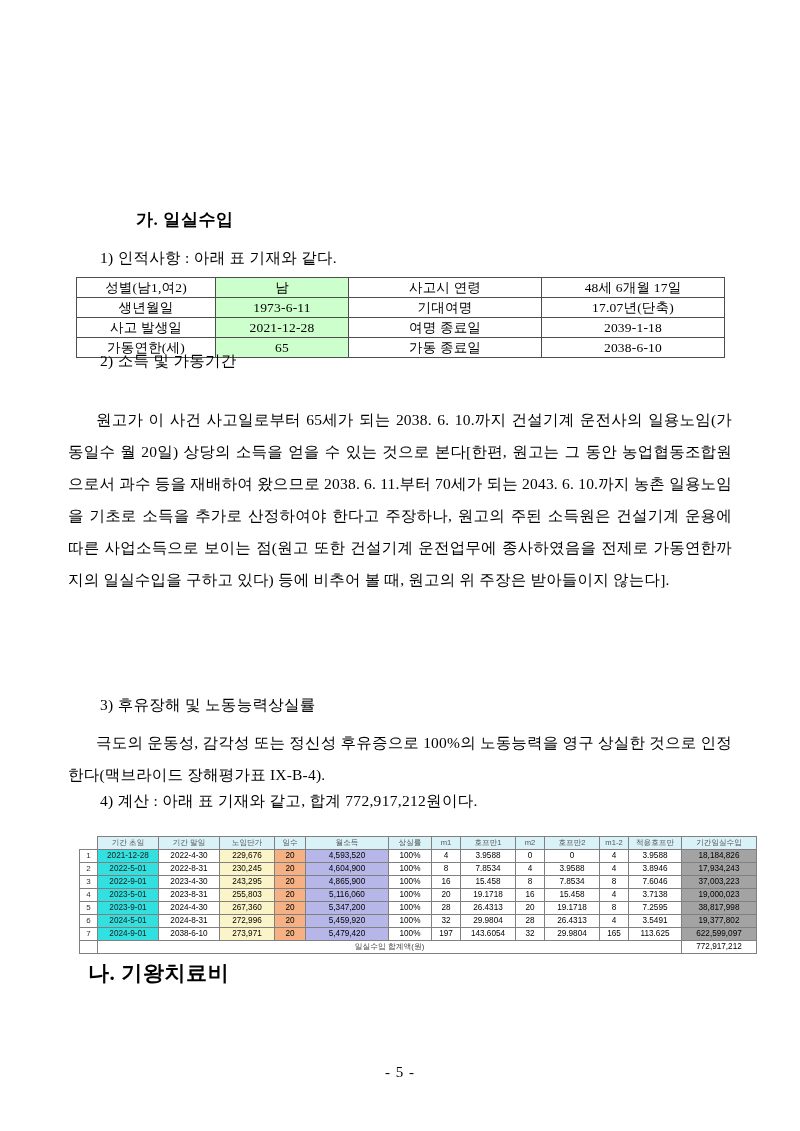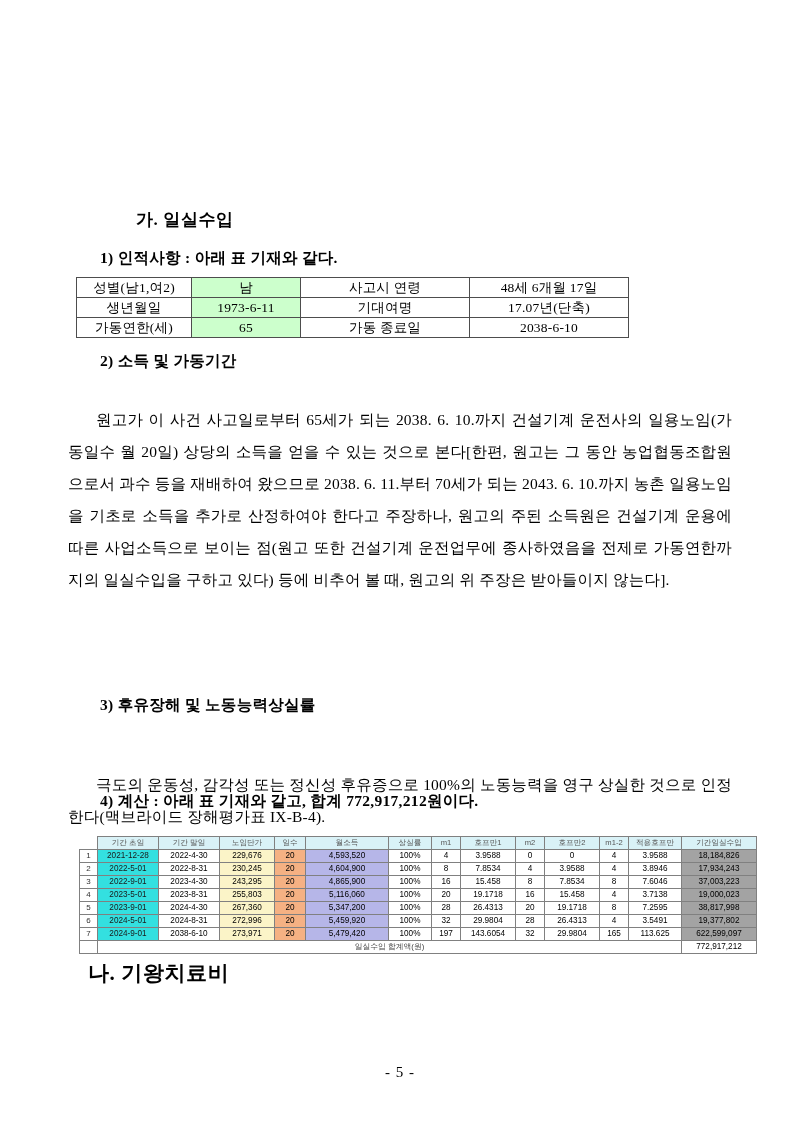--- a/index.html
+++ b/index.html
@@ -50,54 +50,53 @@
     font-size: 21px;
     font-weight: bold;
     letter-spacing: 0.6px;
     white-space: nowrap;
   }
   .sub-item {
     position: absolute;
     font-size: 15.5px;
     letter-spacing: 0.3px;
     white-space: nowrap;
-    font-weight: bold;
   }
   #sub1 { left: 100px; top: 248px; }
   #sub2 { left: 100px; top: 351px; }
   #sub3 { left: 100px; top: 695px; }
   #sub4 { left: 100px; top: 791px; }
 
   .para {
     position: absolute;
     left: 68px;
     width: 664px;
     font-size: 15.5px;
     line-height: 32px;
     text-align: justify;
     text-justify: inter-character;
     letter-spacing: 0.2px;
   }
   .para .ind { display: inline-block; width: 28px; }
   #para-income { top: 404px; }
-  #para-disability { top: 769px; }
+  #para-disability { top: 727px; }
 
   
   .info-table {
     position: absolute;
     left: 76px;
     top: 277px;
     border-collapse: collapse;
     font-size: 13.5px;
     font-family: "Liberation Serif", "DejaVu Serif", serif;
   }
   .info-table td {
     border: 1px solid #4d4d4d;
     height: 19px;
-    padding: 0 4px;
+    padding: 0 16px;
     text-align: center;
     vertical-align: middle;
     letter-spacing: 0.2px;
     white-space: nowrap;
   }
   .info-table td.c1 { width: 106px; }
   .info-table td.c2 { width: 100px; background: #ccffcc; }
   .info-table td.c3 { width: 160px; }
   .info-table td.c4 { width: 150px; }
 
@@ -209,20 +208,26 @@
         <td class="c3">사고시 연령</td>
         <td class="c4">48세 6개월 17일</td>
       </tr>
       <tr>
         <td class="c1">생년월일</td>
         <td class="c2">1973-6-11</td>
         <td class="c3">기대여명</td>
         <td class="c4">17.07년(단축)</td>
       </tr>
       <tr>
+        <td class="c1">사고 발생일</td>
+        <td class="c2">2021-12-28</td>
+        <td class="c3">여명 종료일</td>
+        <td class="c4">2039-1-18</td>
+      </tr>
+      <tr>
         <td class="c1">가동연한(세)</td>
         <td class="c2">65</td>
         <td class="c3">가동 종료일</td>
         <td class="c4">2038-6-10</td>
       </tr>
     </tbody>
   </table>
 
   <div class="sub-item" id="sub2">2) 소득 및 가동기간</div>
 

